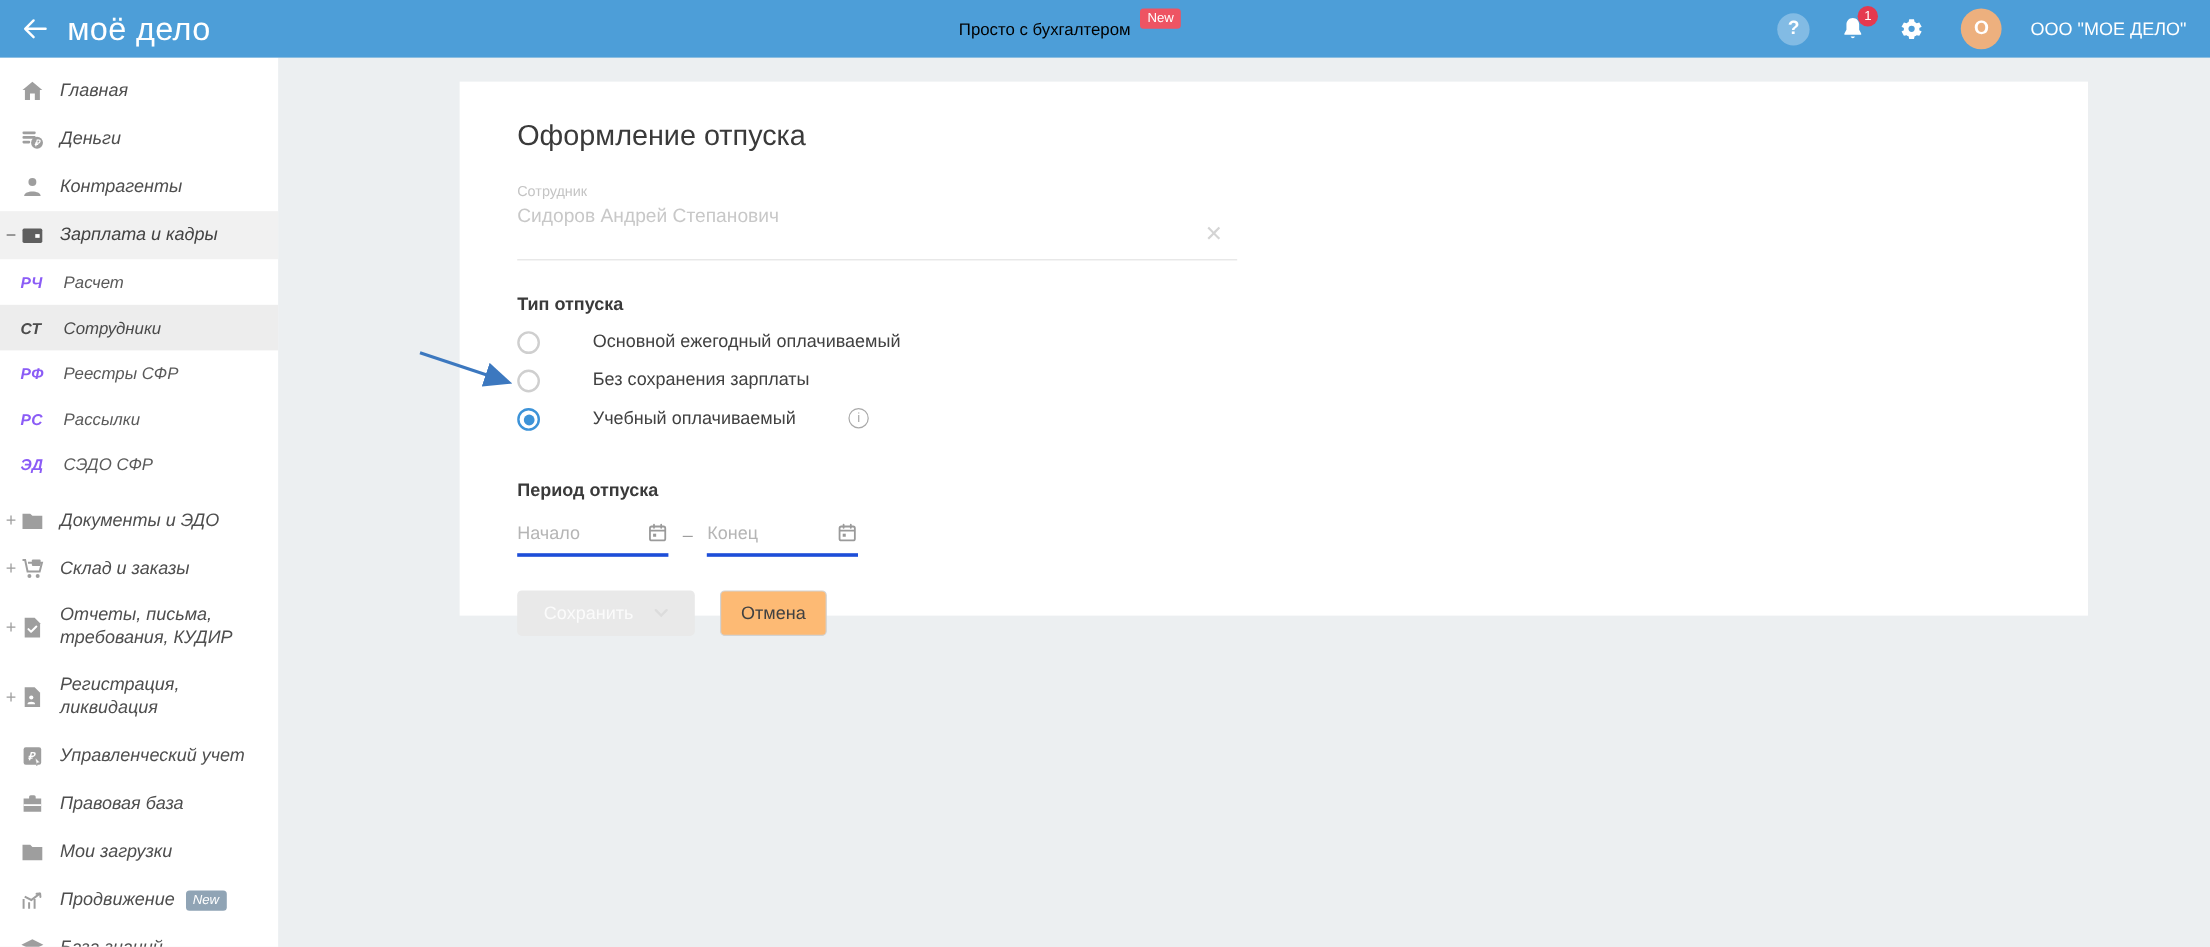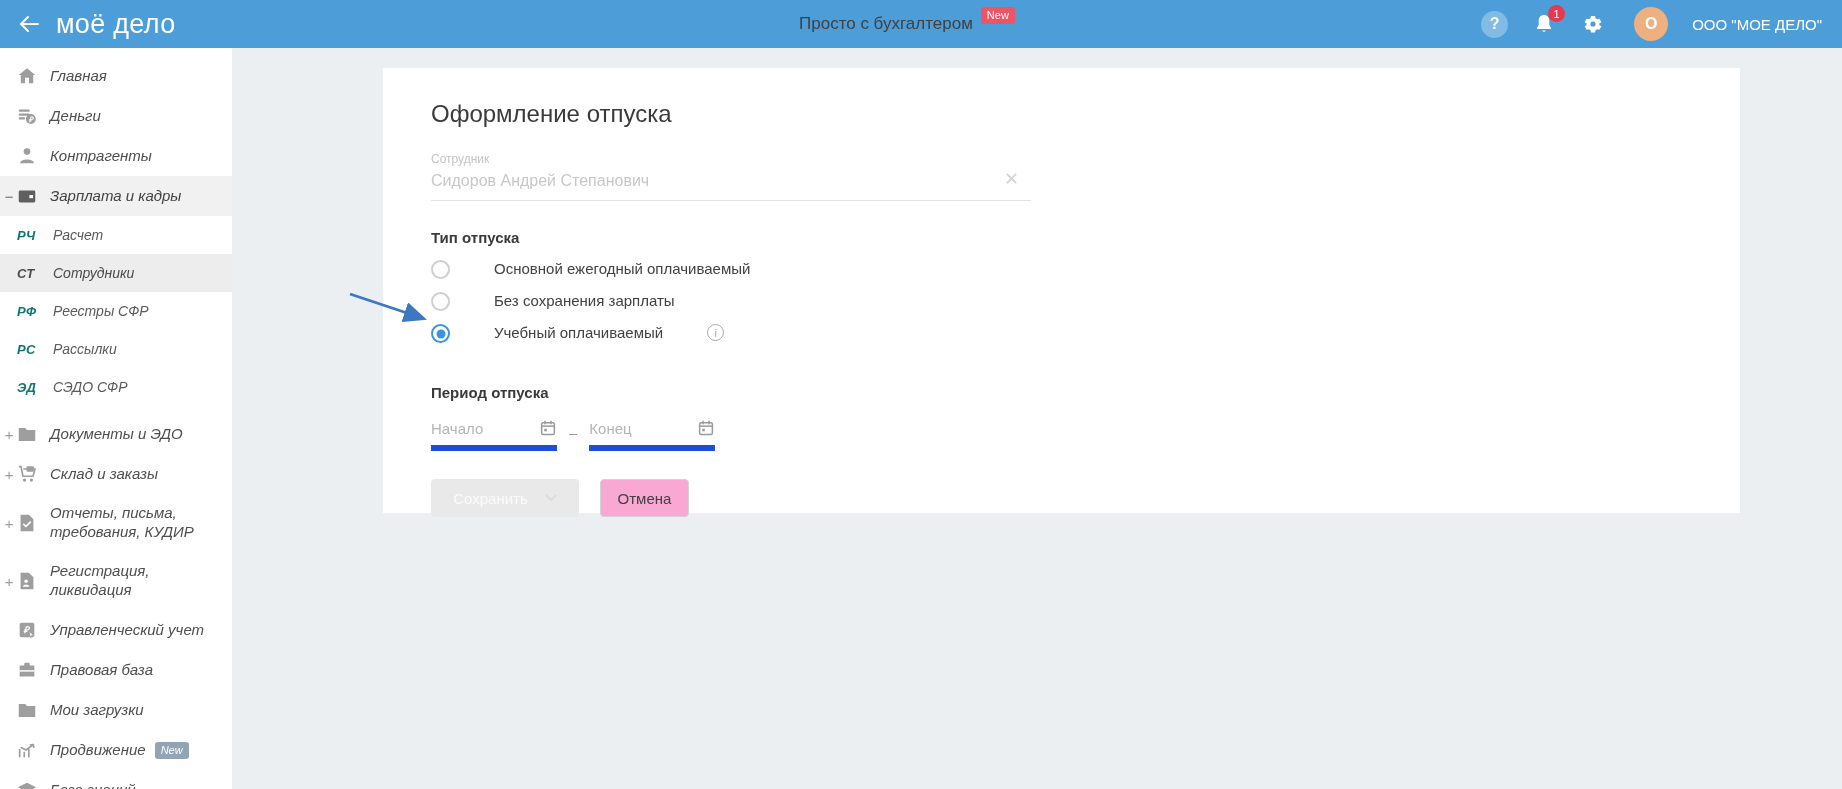--- a/index.html
+++ b/index.html
@@ -3,76 +3,76 @@
 <meta charset="utf-8">
 <style>
   * { margin:0; padding:0; box-sizing:border-box; }
   html,body { width:1842px; height:789px; overflow:hidden; font-family:"Liberation Sans", sans-serif; background:#eceff1; }
 
   
   .header { position:absolute; top:0; left:0; width:1842px; height:48px; background:#4d9ed8; display:flex; align-items:center; z-index:30; }
   .back-btn { margin-left:16px; width:26px; height:26px; display:flex; align-items:center; justify-content:center; cursor:pointer; }
   .logo { margin-left:14px; color:#fff; font-size:27px; font-weight:400; letter-spacing:.3px; cursor:pointer; }
   .promo { position:absolute; left:799px; top:0; height:48px; display:flex; align-items:center; cursor:pointer; }
-  .promo-text { color:#404040; font-size:17px; }
+  .promo-text { color:#000000; font-size:14px; }
   .promo-badge { margin-left:8px; position:relative; top:-9px; background:#ee5463; color:#fff; font-size:11px; padding:2px 6px 3px; border-radius:3px; }
   .hdr-right { position:absolute; right:20px; top:0; height:48px; display:flex; align-items:center; gap:24px; }
   .help-circle { width:27px; height:27px; border-radius:50%; background:rgba(255,255,255,.30); color:#fff; font-size:16px; font-weight:bold; display:flex; align-items:center; justify-content:center; cursor:pointer; }
   .bell-wrap { position:relative; cursor:pointer; width:24px; height:24px; }
   .bell-badge { position:absolute; top:-7px; right:-9px; width:17px; height:17px; border-radius:50%; background:#e5394f; color:#fff; font-size:11px; display:flex; align-items:center; justify-content:center; }
   .gear-wrap { cursor:pointer; width:24px; height:24px; }
   .avatar { width:34px; height:34px; border-radius:50%; background:#edb07e; color:#fff; font-size:16px; font-weight:bold; display:flex; align-items:center; justify-content:center; cursor:pointer; margin-left:6px; }
   .company { color:#fff; font-size:15px; cursor:pointer; }
 
   
   .sidebar { position:absolute; top:48px; left:0; width:232px; height:741px; background:#ffffff; padding-top:8px; overflow:hidden;font-style:italic; }
   .s-item { position:relative; display:flex; align-items:center; height:40px; padding-left:15px; font-size:15px; color:#4e4e4e; cursor:pointer; }
   .s-item.two-line { height:58px; }
   .s-item .marker { position:absolute; left:4px; top:50%; transform:translateY(-50%); color:#9e9e9e; font-size:15px; width:10px; text-align:center; }
   .s-item .s-icon { width:24px; height:24px; flex:0 0 24px; display:flex; align-items:center; justify-content:center; }
   .s-item .s-label { margin-left:11px; line-height:1.25; }
   .s-item.section-open { background:#f1f1f1; color:#424242; }
   .s-item.section-open .marker { color:#6b6b6b; }
   .sub-item { display:flex; align-items:center; height:38px; padding-left:17px; font-size:14px; color:#5a5a5a; cursor:pointer; }
-  .sub-item .abbr { width:27px; font-size:13px; font-weight:bold; color:#0f766e; letter-spacing:.3px; }
+  .sub-item .abbr { width:27px; font-size:13px; font-weight:bold; color:#8b5cf6; letter-spacing:.3px; }
   .sub-item .sub-label { margin-left:9px; }
   .sub-item.active { background:#ededed; color:#4a4a4a; }
   .sub-item.active .abbr { color:#4c4c4c; }
   .group-gap { height:8px; }
   .new-badge-gray { margin-left:9px; background:#90a4b5; color:#fff; font-size:11px; padding:2px 6px 3px; border-radius:3px; }
   svg.gicon { fill:#9e9e9e; }
   .section-open svg.gicon { fill:#5f5f5f; }
 
   
   .main-bg { position:absolute; top:48px; left:232px; right:0; bottom:0; background:#eceff1; }
   .card { position:absolute; top:68px; left:383px; width:1357px; height:445px; background:#ffffff; padding:32px 48px 0 48px; }
   .page-title { font-size:24px; color:#3a3a3a; font-weight:400; }
 
-  .fld { position:relative; width:600px; margin-top:24px; border-bottom:1px solid #e3e3e3; padding-bottom:10px; cursor:text; }
+  .fld { position:relative; width:600px; margin-top:24px; border-bottom:1px solid #e3e3e3; padding-bottom:26px; cursor:text; }
   .fld-label { font-size:12px; color:#c4c4c4; }
   .fld-value { margin-top:6px; font-size:16px; color:#c8c8c8; }
   .fld-clear { position:absolute; right:12px; bottom:12px; color:#d4d4d4; font-size:18px; line-height:1; cursor:pointer; }
 
   .sect-label { margin-top:28px; font-size:15px; font-weight:bold; color:#3a3a3a; }
   .radio-list { margin-top:14px; }
   .radio-row { display:flex; align-items:flex-start; height:32px; cursor:pointer;gap:32px; }
   .radio { width:19px; height:19px; border-radius:50%; border:2px solid #cfcfcf; background:#fff; position:relative; flex:0 0 19px; }
   .radio.checked { border-color:#3d93d8; }
   .radio.checked::after { content:""; position:absolute; left:50%; top:50%; transform:translate(-50%,-50%); width:9px; height:9px; border-radius:50%; background:#3d93d8; }
   .radio-label { margin-left:12px; font-size:15px; color:#414141; }
   .info-icon { margin-left:12px; width:17px; height:17px; border-radius:50%; border:1px solid #a9a9a9; color:#a9a9a9; font-size:11px; display:flex; align-items:center; justify-content:center; font-style:normal; cursor:pointer; }
 
   .dates-row { margin-top:18px; display:flex; align-items:center; }
-  .date-fld { width:126px; display:flex; align-items:center; justify-content:space-between; border-bottom:6px solid #1d4ed8; padding-bottom:8px; cursor:text; }
+  .date-fld { width:126px; display:flex; align-items:center; justify-content:space-between; border-bottom:3px solid #1d4ed8; padding-bottom:8px; cursor:text; }
   .date-ph { font-size:15px; color:#b5b5b5; }
   .date-dash { margin:0 12px 6px; color:#9e9e9e; font-size:15px; }
 
   .btn-row { margin-top:28px; display:flex; align-items:center; gap:21px; }
   .btn-save { width:148px; height:38px; background:#e9e9e9; border:none; border-radius:4px; color:#fbfbfb; font-size:15px; display:flex; align-items:center; justify-content:center; gap:17px; cursor:default; font-family:"Liberation Sans", sans-serif; }
-  .btn-cancel { width:89px; height:38px; background:#f9a8d4; border:1px solid #d2d2d2; border-radius:4px; color:#414141; font-size:15px; cursor:pointer; font-family:"Liberation Sans", sans-serif; }
+  .btn-cancel { width:89px; height:38px; background:#fdba74; border:1px solid #d2d2d2; border-radius:4px; color:#414141; font-size:15px; cursor:pointer; font-family:"Liberation Sans", sans-serif; }
 
   .annot-arrow { position:absolute; left:346px; top:287px; z-index:20; pointer-events:none; }
 </style>
 </head>
 <body>
 
 <div class="header">
   <div class="back-btn">
     <svg width="24" height="24" viewBox="0 0 24 24">
         <path d="M21 12H5M11 5l-7 7 7 7" stroke="#ffffff" stroke-width="2" fill="none" stroke-linecap="round" stroke-linejoin="round"></path>

